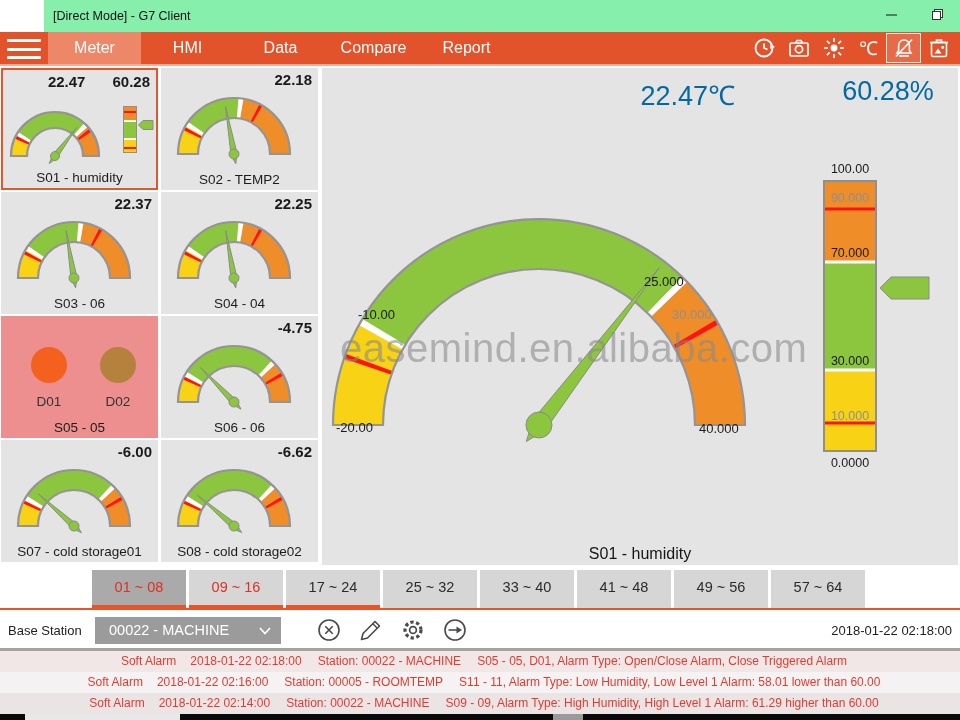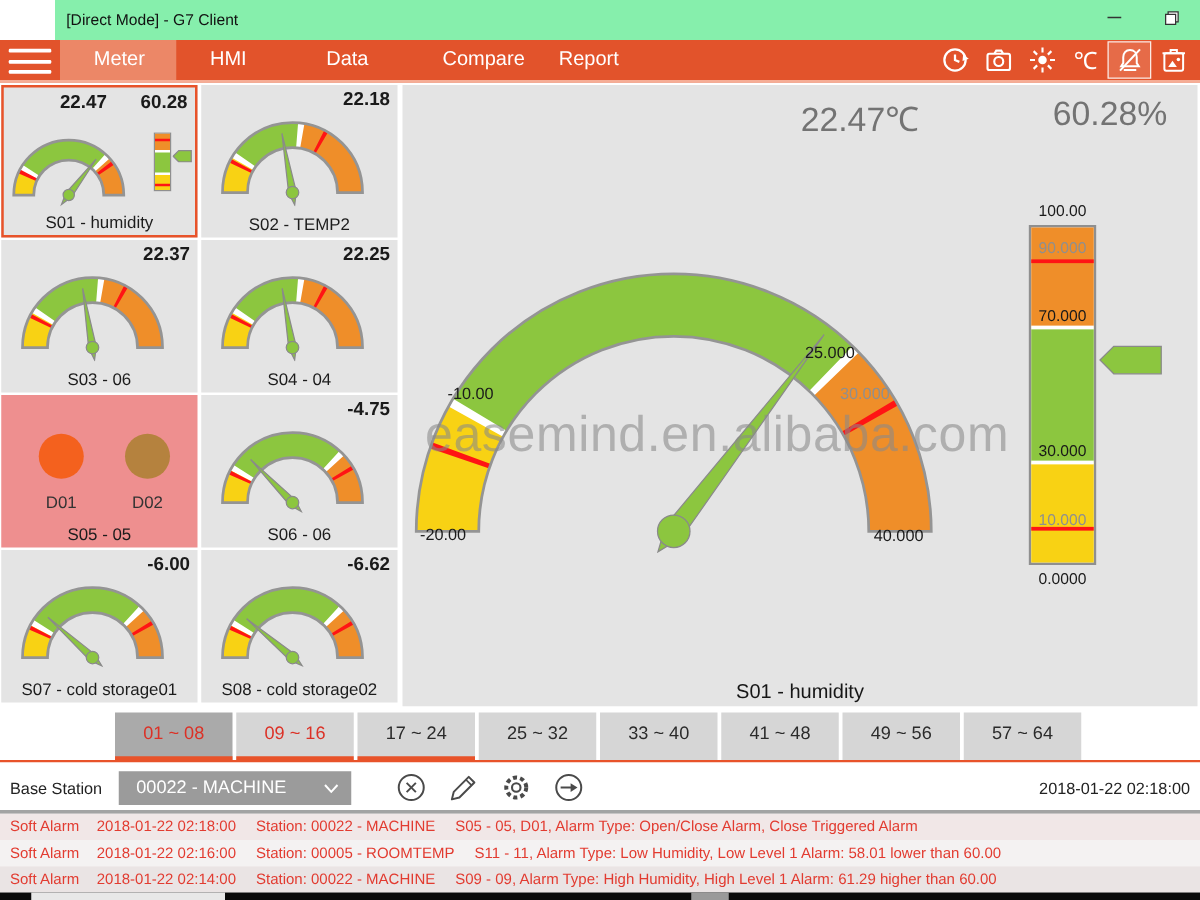--- a/index.html
+++ b/index.html
@@ -12,22 +12,22 @@
   .win-controls { position:absolute; right:0; top:0; height:32px; display:flex; }
   .win-btn { width:45px; height:32px; display:flex; align-items:center; justify-content:center; }
 
   
   .navbar { position:absolute; left:0; top:32px; width:960px; height:34px;
             background:var(--nav,#E2532B); border-bottom:2px solid var(--nav_line,#F5AD96); }
   .hamburger { position:absolute; left:7px; top:7px; width:34px; height:20px;
                display:flex; flex-direction:column; justify-content:space-between; cursor:pointer; }
   .hamburger i { display:block; height:3px; background:#fff; border-radius:1px; }
   .nav-tabs { position:absolute; left:48px; top:0; height:32px; display:flex; }
-  .nav-tab { width:93px; height:32px; line-height:32px; text-align:left;
-             color:#fff; font-size:16px; cursor:pointer;padding-left:27px; }
+  .nav-tab { width:93px; height:32px; line-height:32px; text-align:center;
+             color:#fff; font-size:16px; cursor:pointer; }
   .nav-tab.selected { background:var(--nav_selected,#EC8767); }
   .nav-icons { position:absolute; right:4px; top:1px; height:30px; display:flex; align-items:center; }
   .nav-ic { width:35px; height:30px; display:flex; align-items:center; justify-content:center; color:#fff; }
   .nav-ic.boxed { border:1px solid rgba(255,255,255,.85); background:rgba(255,255,255,.14); }
   .nav-ic svg { display:block; }
   .celsius-glyph { font-size:19px; color:#fff; }
 
   
   .sidebar { position:absolute; left:1px; top:68px; width:318px;
              display:grid; grid-template-columns:157px 157px; grid-auto-rows:122px; gap:2px 3px; }
@@ -46,21 +46,21 @@
   .mini-bar .bseg { position:absolute; left:0; width:100%; }
   .mini-bar .bline { position:absolute; left:0; width:100%; height:2px; transform:translateY(50%); }
   .mini-pointer { position:absolute; left:15px; }
   .mini-pointer polygon, .big-pointer polygon { fill:var(--green,#8CC63F); stroke:#8a8a8a; stroke-width:1; }
   .dcircle { position:absolute; width:36px; height:36px; border-radius:50%; top:31px; }
   .dlabel { position:absolute; top:78px; width:44px; text-align:center; font-size:13.5px; color:#333; }
 
   
   .main-panel { position:absolute; left:322px; top:68px; width:636px; height:497px;
                 background:var(--panel_bg,#E4E4E4); }
-  .readout { position:absolute; top:8px; font-size:27px; color:#737373; text-align:right; }
+  .readout { position:absolute; top:8px; font-size:27px; color:#0369a1; text-align:right; }
   .readout.temp { left:278px; width:135px; }
   .readout.hum  { right:5px;  width:130px;text-align:center; }
   .main-gauge { position:absolute; left:2px; top:135px; }
   .glabel { position:absolute; font-size:13px; color:#1a1a1a; white-space:nowrap; }
   .glabel.muted { color:#8F8F8F; }
   .wm { position:absolute; left:18px; top:258px; font-size:40px; color:#8a8a8a; opacity:.58;
         letter-spacing:.5px; white-space:nowrap; pointer-events:none; }
   .sensor-label { position:absolute; left:0; width:100%; top:477px; text-align:center;
                   font-size:16px; color:#161616; }
   .bar-area { position:absolute; left:501px; top:112px; width:112px; height:272px; }
@@ -93,21 +93,21 @@
   .sb-label { position:absolute; left:8px; top:13px; font-size:13px; color:#222; }
   .sb-dropdown { position:absolute; left:95px; top:7px; width:186px; height:27px;
                  background:var(--dropdown_bg,#9B9B9B); color:#fff; font-size:14.5px;
                  line-height:27px; padding-left:14px; cursor:pointer; }
   .sb-dropdown svg { position:absolute; right:10px; top:10px; }
   .sb-icons { position:absolute; left:316px; top:7px; display:flex; gap:16px; }
   .sb-ic { width:26px; height:26px; display:flex; align-items:center; justify-content:center; cursor:pointer; }
   .sb-time { position:absolute; right:8px; top:13px; font-size:13px; color:#222; }
 
   
-  .alarm-list { position:absolute; left:0; top:651px; width:960px; }
+  .alarm-list { position:absolute; left:0; top:651px; width:960px;text-align:center; }
   .arow { height:21px; line-height:21px; padding-left:8px; font-size:12px;
           color:var(--alarm_text,#E23B30); white-space:nowrap; overflow:hidden; cursor:default; }
   .arow .a-type { margin-right:14px; } .arow .a-time { margin-right:16px; } .arow .a-station { margin-right:16px; }
 
   
   .bottom-strip { position:absolute; left:0; top:714px; width:960px; height:6px; background:#0a0a0a; }
   .bottom-strip .seg1 { position:absolute; left:25px; width:155px; height:100%; background:#E8E8E8; }
   .bottom-strip .seg2 { position:absolute; left:553px; width:30px; height:100%; background:#9A9A9A; }
 </style>
 </head>

